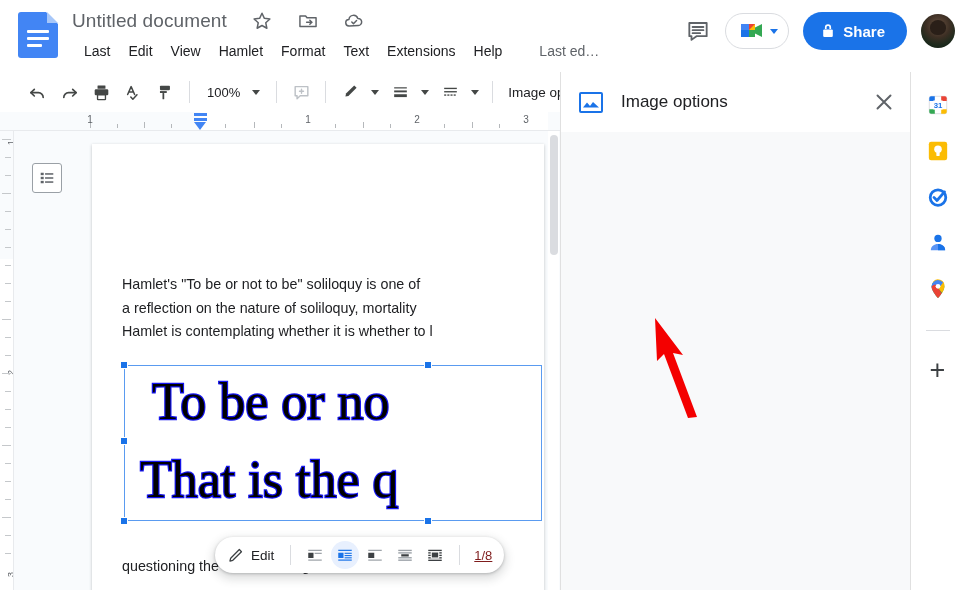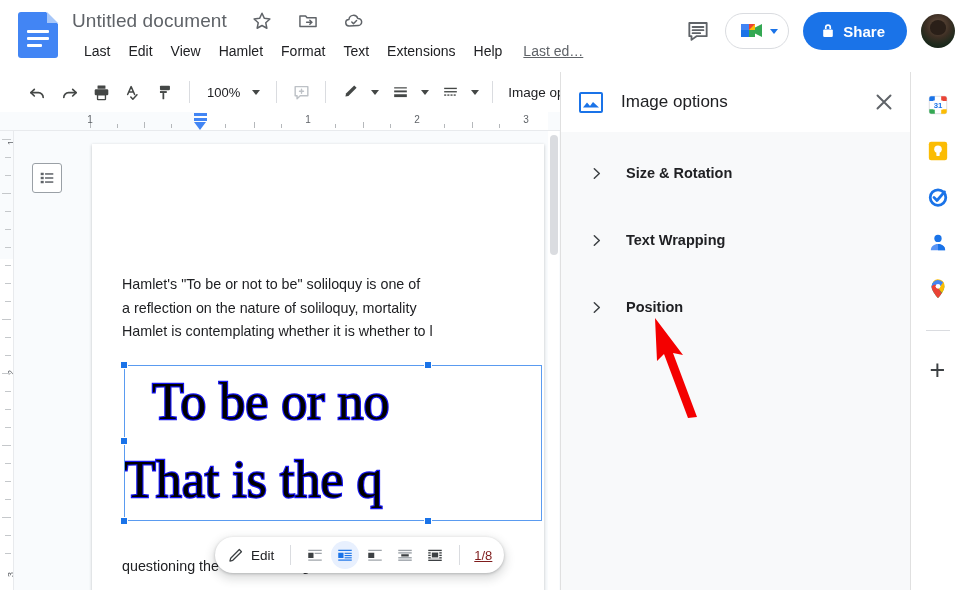--- a/index.html
+++ b/index.html
@@ -31,21 +31,21 @@
   .title-row { position: absolute; left: 72px; top: 10px; display: flex; align-items: center; gap: 24px; }
   .doc-title {
     font-size: 19px; color: #5f6368; letter-spacing: 0.1px; white-space: nowrap;
   }
   .hicon { width: 22px; height: 22px; color: #5f6368; display: block; }
   .menubar { position: absolute; left: 75px; top: 41px; display: flex; align-items: center; gap: 0px; }
   .menu-item {
     font-size: 14px; color: #202124; padding: 2px 9px; border-radius: 4px; white-space: nowrap;
   }
   .last-edit {
-    font-size: 14px; color: #5f6368; text-decoration: underline; margin-left: 12px; white-space: nowrap;
+    font-size: 14px; color: #5f6368; margin-left: 28px; white-space: nowrap;
   }
   .header-right { position: absolute; right: 9px; top: 12px; display: flex; align-items: center; gap: 14px; }
   .comment-btn { width: 26px; height: 26px; color: #5f6368; }
   .meet-btn {
     display: flex; align-items: center; gap: 4px;
     border: 1px solid #dadce0; border-radius: 18px; height: 36px; padding: 0 10px 0 12px;
     background: #fff;
   }
   .share-btn {
     display: flex; align-items: center; gap: 8px;
@@ -135,21 +135,21 @@
     position: absolute; left: 110px; top: 232px; width: 420px; height: 158px;
     overflow: hidden;
   }
   .wa-line {
     font-family: "Liberation Serif", serif; font-size: 52px; line-height: 78px;
     color: #000; white-space: nowrap;
     -webkit-text-stroke: 2.4px #1414f0;
     paint-order: stroke fill;
   }
   .wa-line.l1 { padding-left: 28px; }
-  .wa-line.l2 { padding-left: 0px; }
+  .wa-line.l2 { padding-left: 16px; }
   .sel-box {
     position: absolute; left: 110px; top: 234px; width: 418px; height: 156px;
     border: 1px solid #5a9bf0; pointer-events: none;
   }
   .handle {
     position: absolute; width: 8px; height: 8px; background: #1a73e8; border: 1px solid #fff;
   }
 
   
   .float-tb {
@@ -539,40 +539,20 @@
         <svg width="20" height="17" viewBox="0 0 20 17" style="position:absolute;left:0;top:0">
           <path d="M2 13.5l4-5 3 3.4 3-3.8 6 5.4z" fill="#1a73e8"></path>
         </svg>
       </div>
       <div class="panel-title">Image options</div>
       <svg class="panel-close" viewBox="0 0 24 24" fill="none" stroke="currentColor" stroke-width="1.8">
         <path d="M6 6l12 12M18 6L6 18" stroke-linecap="round"></path>
       </svg>
     </div>
 
-    <div class="panel-body">
-      <div class="section" style="margin-top:24px">
-        <svg class="sec-chevron" viewBox="0 0 24 24" fill="none" stroke="currentColor" stroke-width="2.4">
-          <path d="M8.5 4.5l8 7.5-8 7.5" stroke-linecap="round" stroke-linejoin="round"></path>
-        </svg>
-        <span class="sec-label">Size &amp; Rotation</span>
-      </div>
-      <div class="section" style="margin-top:33px">
-        <svg class="sec-chevron" viewBox="0 0 24 24" fill="none" stroke="currentColor" stroke-width="2.4">
-          <path d="M8.5 4.5l8 7.5-8 7.5" stroke-linecap="round" stroke-linejoin="round"></path>
-        </svg>
-        <span class="sec-label">Text Wrapping</span>
-      </div>
-      <div class="section" style="margin-top:33px">
-        <svg class="sec-chevron" viewBox="0 0 24 24" fill="none" stroke="currentColor" stroke-width="2.4">
-          <path d="M8.5 4.5l8 7.5-8 7.5" stroke-linecap="round" stroke-linejoin="round"></path>
-        </svg>
-        <span class="sec-label">Position</span>
-      </div>
-    </div>
   </div>
 
   <svg class="red-arrow" viewBox="0 0 90 108">
     <path d="M7 5 L35 42 L25 40 L49 104 L40 105 L16 41 L9 48 Z" fill="#f40000"></path>
   </svg>
 
   <div class="rail">
     <svg class="rail-icon" viewBox="0 0 24 24">
       <rect x="2.5" y="2.5" width="19" height="19" rx="2" fill="#fff" stroke="#dadce0" stroke-width="1"></rect>
       <path d="M2.5 4.5a2 2 0 012-2h4v5h-6z" fill="#1a73e8"></path>

